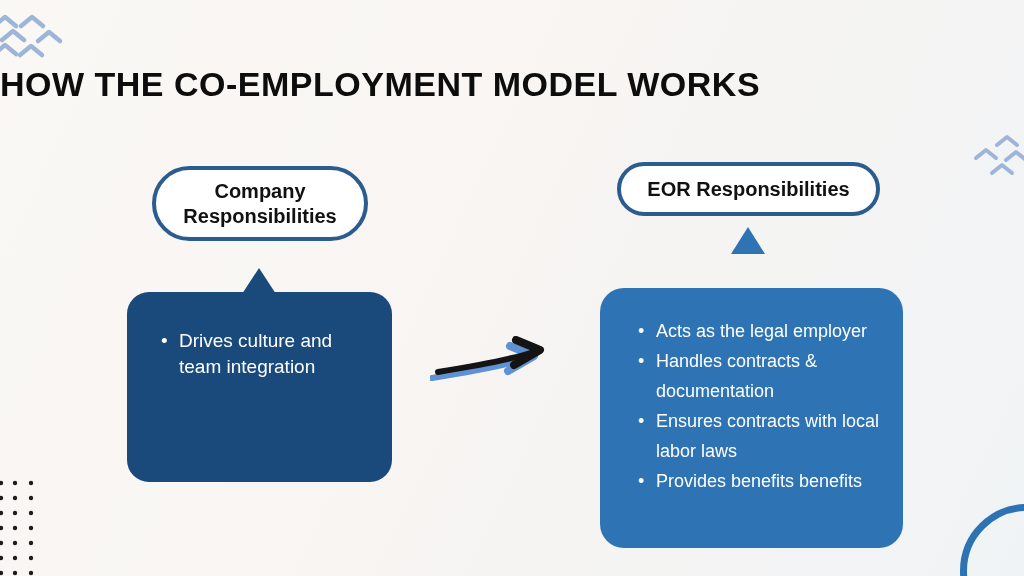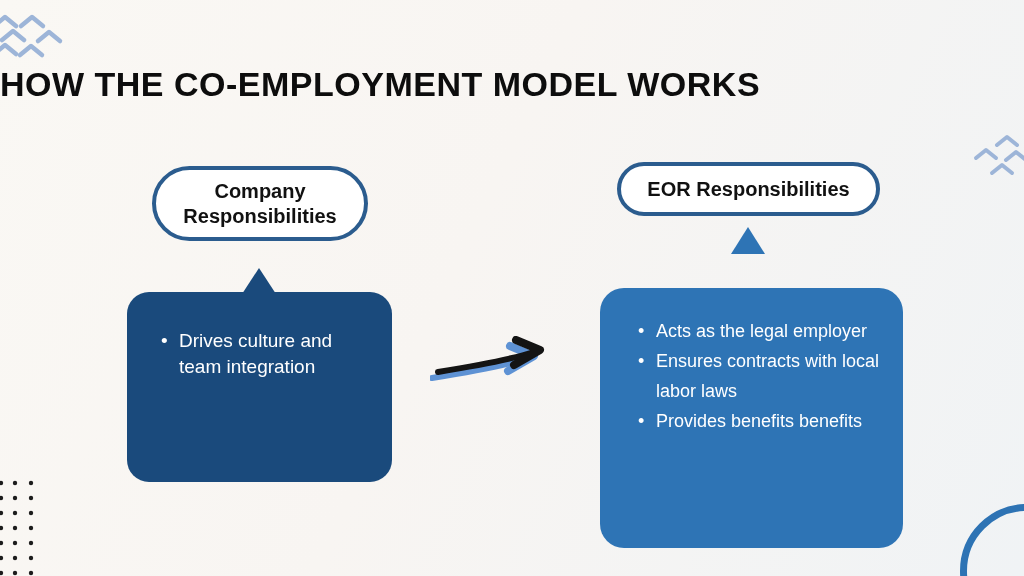--- a/index.html
+++ b/index.html
@@ -150,18 +150,19 @@
       <path d="M8 36 C 45 30, 80 24, 104 16"></path>
       <path d="M86 4 L110 14 L84 29" stroke-width="8"></path>
     </g>
   </svg>
 
   <div class="pill pill-right">EOR Responsibilities</div>
   <div class="pointer pointer-right"></div>
   <div class="box box-right">
     <ul>
       <li>Acts as the legal employer</li>
+      <li>Handles contracts &amp; documentation</li>
       <li>Ensures contracts with local labor laws</li>
       <li>Provides benefits benefits</li>
     </ul>
   </div>
 
 </div>
 
 </body></html>

